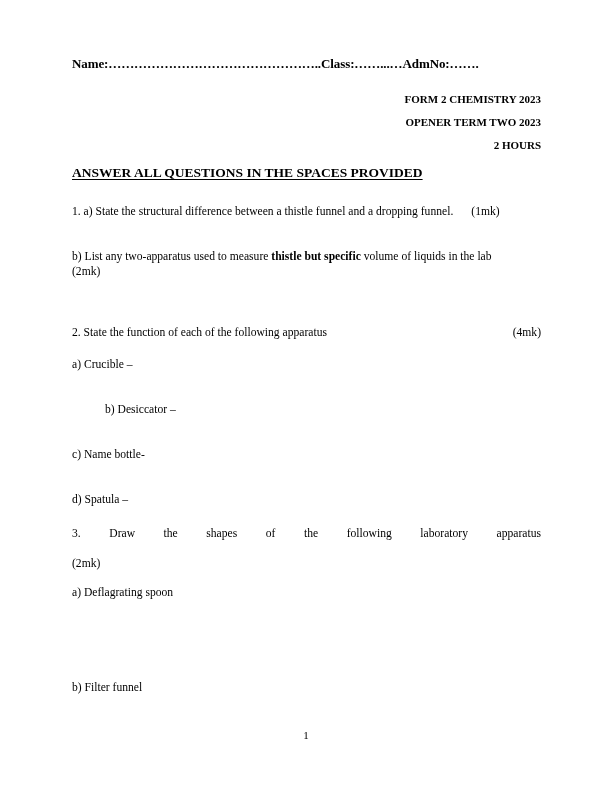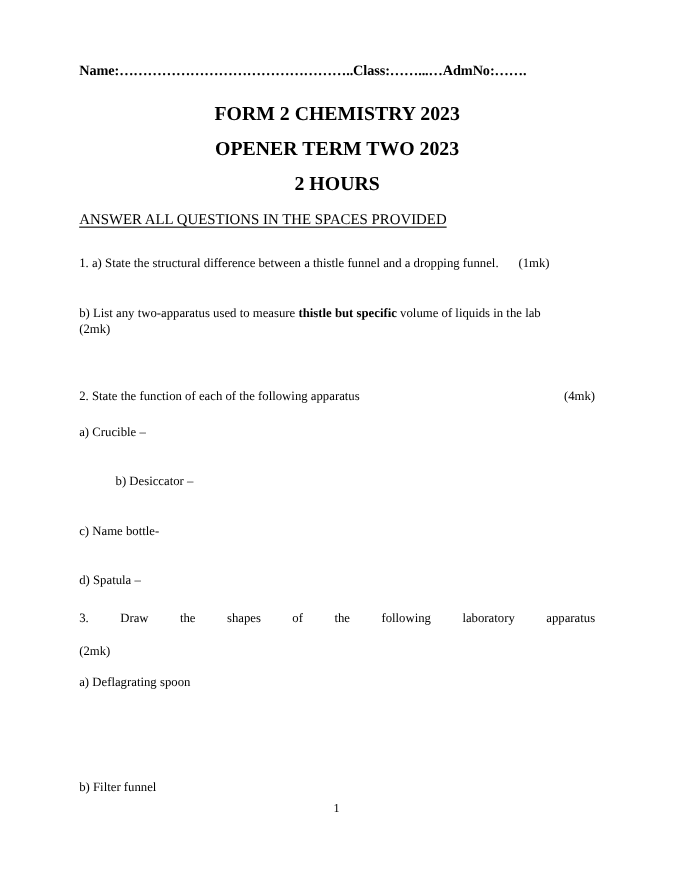--- a/index.html
+++ b/index.html
@@ -37,32 +37,32 @@
   .name-line {
     font-size: 13px;
     font-weight: bold;
     line-height: 16px;
     letter-spacing: -0.1px;
     white-space: nowrap;
     margin: 0 0 0 0;
   }
 
   .title-block {
-    text-align: center;
+    text-align: right;
     font-weight: bold;
-    font-size: 18px;
+    font-size: 11px;
   }
   .title-1 { margin-top: 21px; }
   .title-2 { margin-top: 11px; }
   .title-3 { margin-top: 11px; }
 
   .instruction {
     margin-top: 14px;
     font-size: 13.5px;
-    font-weight: normal;
+    font-weight: bold;
     text-decoration: underline;
     text-underline-offset: 2px;
     display: inline-block;
   }
 
   .q {
     font-size: 11.6px;
     line-height: 15px;
     text-align: justify;
     text-justify: inter-word;

